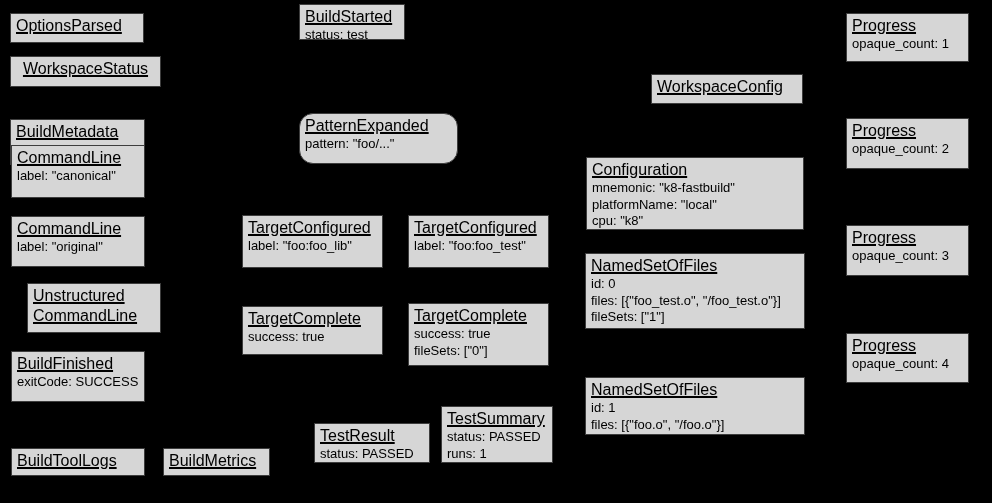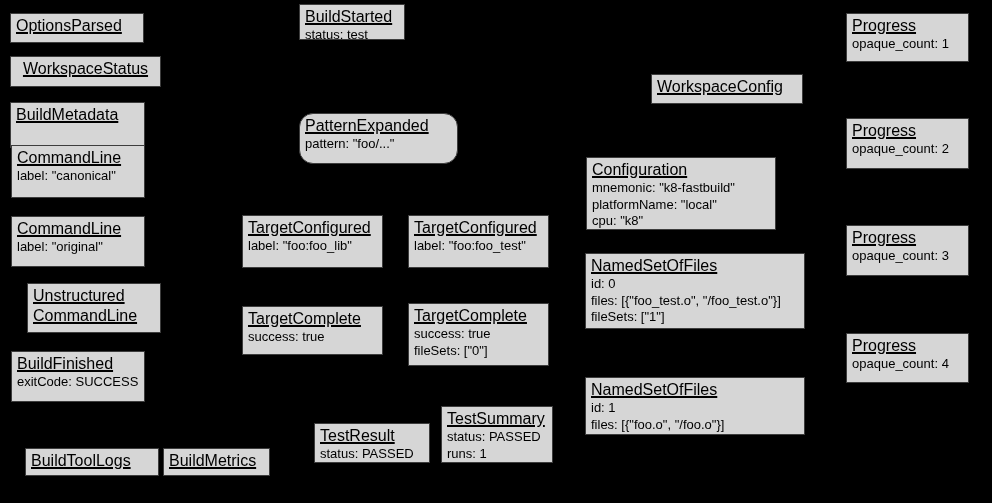--- a/index.html
+++ b/index.html
@@ -44,21 +44,21 @@
 <div class="canvas">
 
   <div class="node" style="left:10px;top:13px;width:134px;height:30px;">
     <div class="node-title">OptionsParsed</div>
   </div>
 
   <div class="node" style="left:10px;top:56px;width:151px;height:31px;text-align:center;">
     <div class="node-title">WorkspaceStatus</div>
   </div>
 
-  <div class="node" style="left:10px;top:102px;width:135px;height:46px;">
+  <div class="node" style="left:10px;top:119px;width:135px;height:46px;">
     <div class="node-title">BuildMetadata</div>
   </div>
 
   <div class="node" style="left:11px;top:145px;width:134px;height:53px;">
     <div class="node-title">CommandLine</div>
     <div class="node-detail">label: "canonical"</div>
   </div>
 
   <div class="node" style="left:11px;top:216px;width:134px;height:51px;">
     <div class="node-title">CommandLine</div>
@@ -68,21 +68,21 @@
   <div class="node" style="left:27px;top:283px;width:134px;height:50px;">
     <div class="node-title">Unstructured</div>
     <div class="node-title">CommandLine</div>
   </div>
 
   <div class="node" style="left:11px;top:351px;width:134px;height:51px;">
     <div class="node-title">BuildFinished</div>
     <div class="node-detail">exitCode: SUCCESS</div>
   </div>
 
-  <div class="node" style="left:25px;top:448px;width:134px;height:28px;">
+  <div class="node" style="left:11px;top:448px;width:134px;height:28px;">
     <div class="node-title">BuildToolLogs</div>
   </div>
 
   <div class="node" style="left:163px;top:448px;width:107px;height:28px;">
     <div class="node-title">BuildMetrics</div>
   </div>
 
   <div class="node" style="left:299px;top:4px;width:106px;height:36px;">
     <div class="node-title">BuildStarted</div>
     <div class="node-detail">status: test</div>
@@ -122,21 +122,21 @@
   <div class="node" style="left:441px;top:406px;width:112px;height:57px;">
     <div class="node-title">TestSummary</div>
     <div class="node-detail">status: PASSED</div>
     <div class="node-detail">runs: 1</div>
   </div>
 
   <div class="node" style="left:651px;top:74px;width:152px;height:30px;">
     <div class="node-title">WorkspaceConfig</div>
   </div>
 
-  <div class="node" style="left:586px;top:157px;width:190px;height:73px;">
+  <div class="node" style="left:586px;top:157px;width:218px;height:73px;">
     <div class="node-title">Configuration</div>
     <div class="node-detail">mnemonic: "k8-fastbuild"</div>
     <div class="node-detail">platformName: "local"</div>
     <div class="node-detail">cpu: "k8"</div>
   </div>
 
   <div class="node" style="left:585px;top:253px;width:220px;height:76px;">
     <div class="node-title">NamedSetOfFiles</div>
     <div class="node-detail">id: 0</div>
     <div class="node-detail">files: [{"foo_test.o", "/foo_test.o"}]</div>

